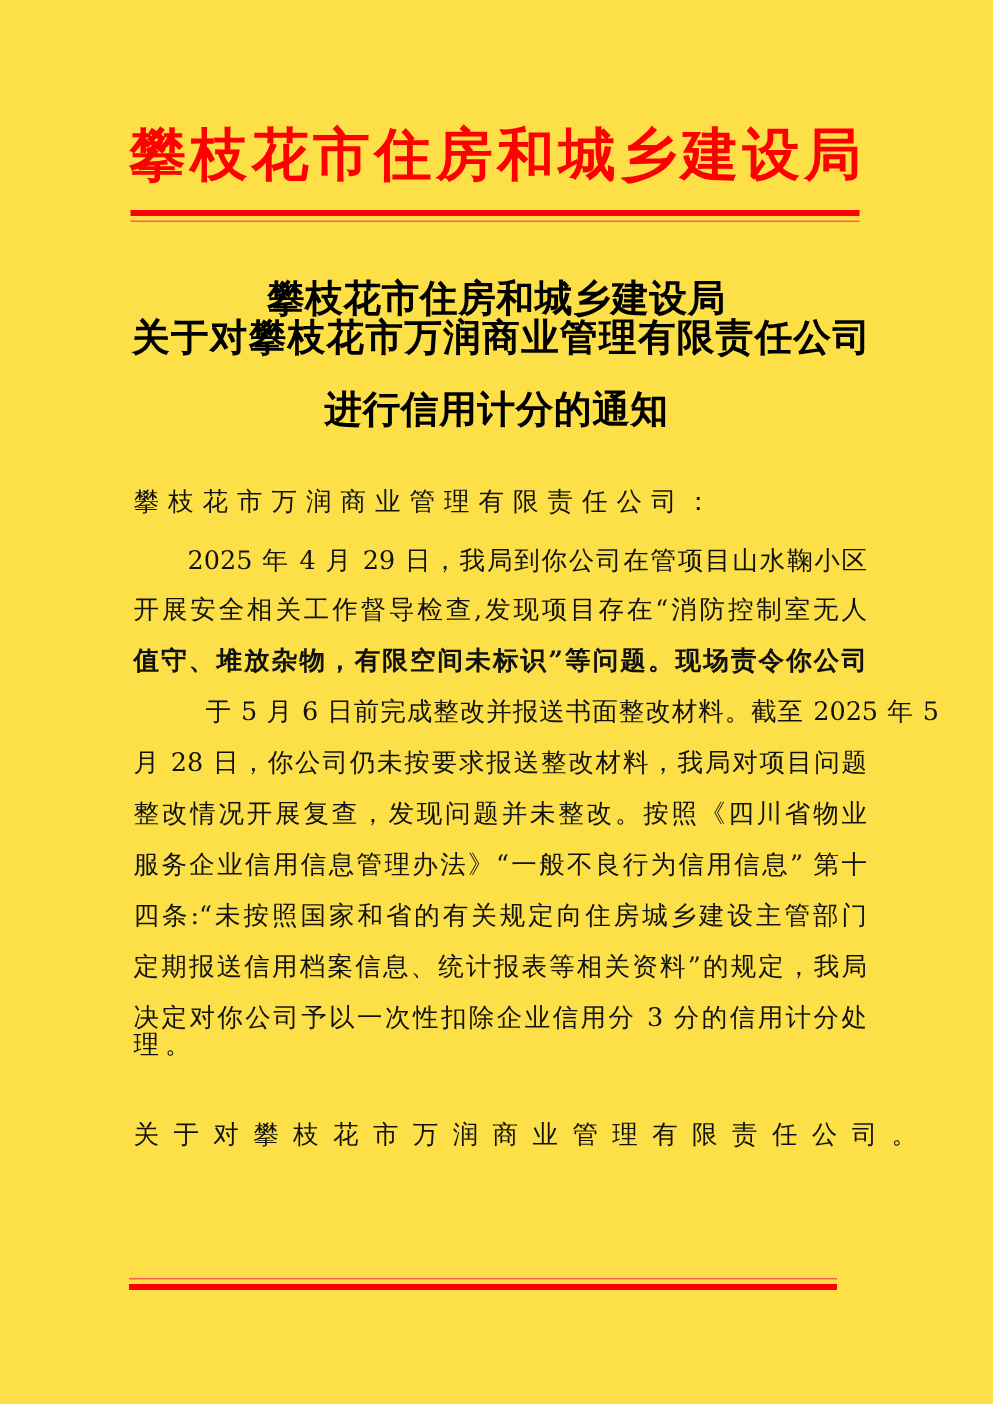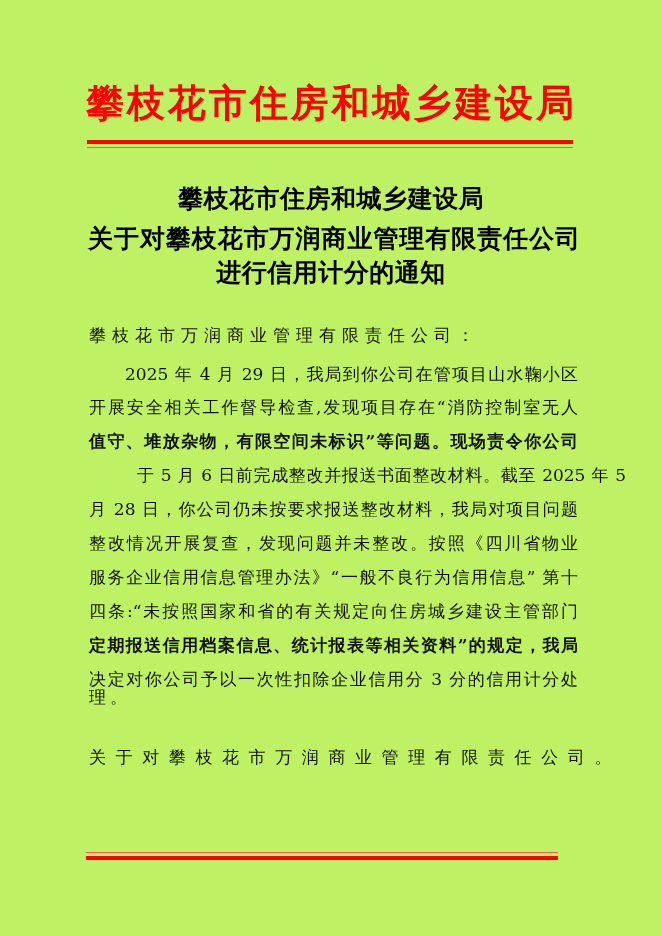--- a/index.html
+++ b/index.html
@@ -1,17 +1,17 @@
 <!DOCTYPE html>
 <html><head>
 <meta charset="utf-8">
 <style>
   html, body { margin: 0; padding: 0; background: #ffffff; }
   body { width: 662px; height: 936px; position: relative; overflow: hidden; }
-  .page { position: absolute; left: 0; top: 0; width: 662px; height: 936px; background: #bef264; }
+  .page { position: absolute; left: 0; top: 0; width: 662px; height: 936px; background: #fde047; }
 
   .red-header {
     position: absolute; left: 86px; top: 80px; width: 488px; height: 46px;
     color: #ff0000;
     font-family: "DejaVu Serif", "Liberation Serif", serif;
     font-size: 38px; line-height: 46px; font-weight: bold;
     text-align: justify; text-align-last: justify;
     letter-spacing: 0px;
     white-space: nowrap;
   }
@@ -22,21 +22,21 @@
   .rule.thick-bot { left: 86px; top: 856px; width: 472px; height: 4px; }
 
   .title-line {
     position: absolute; left: 0; width: 662px; height: 37px;
     font-family: "DejaVu Sans", "Liberation Sans", sans-serif;
     font-weight: bold; color: #000;
     font-size: 25px; line-height: 37px;
     text-align: center; white-space: nowrap;
   }
   .title-line.l1 { top: 180px; letter-spacing: 0.5px; }
-  .title-line.l2 { top: 220px; left: 88px; width: 492px; text-align: justify; text-align-last: justify; letter-spacing: 0; }
+  .title-line.l2 { top: 206px; left: 88px; width: 492px; text-align: justify; text-align-last: justify; letter-spacing: 0; }
   .title-line.l3 { top: 254px; letter-spacing: 0.5px; }
 
   .body-line {
     position: absolute; left: 89px; width: 489px; height: 34px;
     font-family: "DejaVu Serif", "Liberation Serif", serif;
     font-size: 17px; line-height: 34px; color: #111;
     white-space: nowrap;
     text-align: justify; text-align-last: justify;
   }
   .body-line.indent { left: 125px; width: 453px; }
@@ -58,21 +58,21 @@
   <div class="body-line short" style="top:318px; letter-spacing:6px;">攀枝花市万润商业管理有限责任公司：</div>
 
   <div class="body-line indent" style="top:357px;">2025 年 4 月 29 日，我局到你公司在管项目山水鞠小区</div>
   <div class="body-line" style="top:390px;">开展安全相关工作督导检查,发现项目存在“消防控制室无人</div>
   <div class="body-line" style="top:424px;font-weight:bold;">值守、堆放杂物，有限空间未标识”等问题。现场责令你公司</div>
   <div class="body-line" style="top:458px;margin-left:48px;">于 5 月 6 日前完成整改并报送书面整改材料。截至 2025 年 5</div>
   <div class="body-line" style="top:492px;">月 28 日，你公司仍未按要求报送整改材料，我局对项目问题</div>
   <div class="body-line" style="top:526px;">整改情况开展复查，发现问题并未整改。按照《四川省物业</div>
   <div class="body-line" style="top:560px;">服务企业信用信息管理办法》“一般不良行为信用信息” 第十</div>
   <div class="body-line" style="top:594px;">四条:“未按照国家和省的有关规定向住房城乡建设主管部门</div>
-  <div class="body-line" style="top:628px;font-weight:bold;">定期报送信用档案信息、统计报表等相关资料”的规定，我局</div>
+  <div class="body-line" style="top:628px;">定期报送信用档案信息、统计报表等相关资料”的规定，我局</div>
   <div class="body-line" style="top:662px;">决定对你公司予以一次性扣除企业信用分 3 分的信用计分处</div>
   <div class="body-line short" style="top:680px; letter-spacing:4px;">理。</div>
 
   <div class="body-line short" style="top:740px; letter-spacing:9.6px;">关于对攀枝花市万润商业管理有限责任公司。</div>
 
   <div class="rule thin-bot"></div>
   <div class="rule thick-bot"></div>
 
 </div>
 

